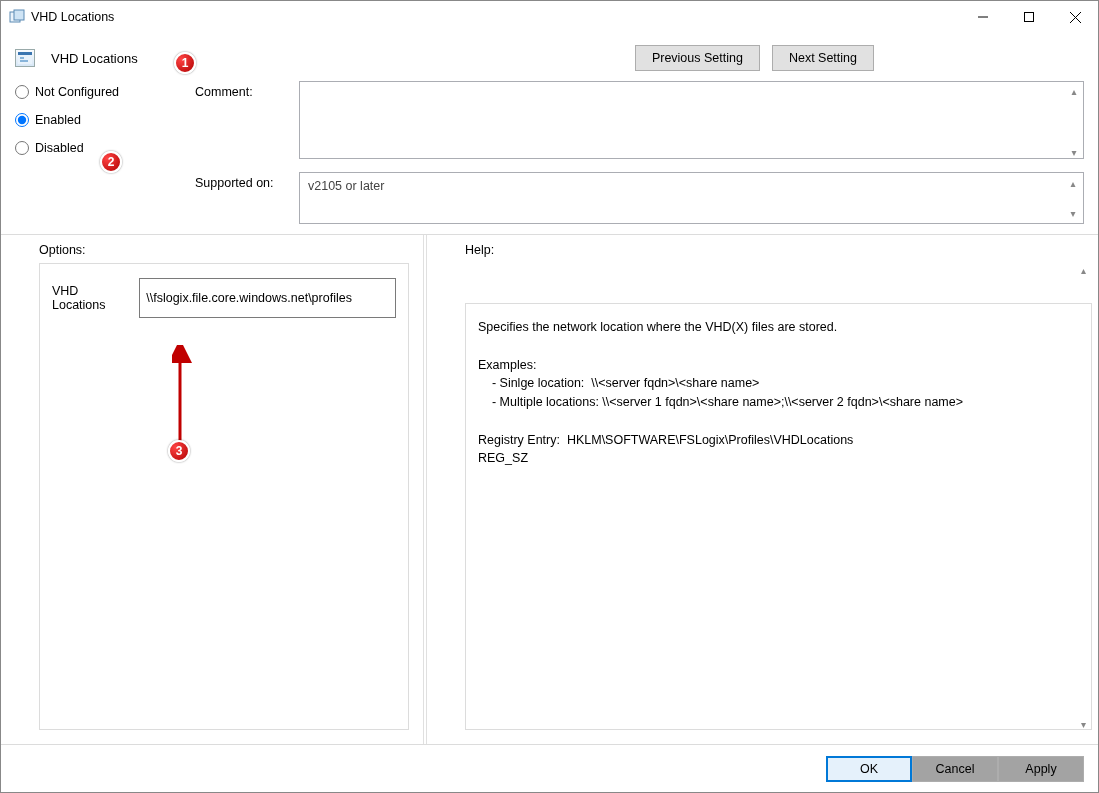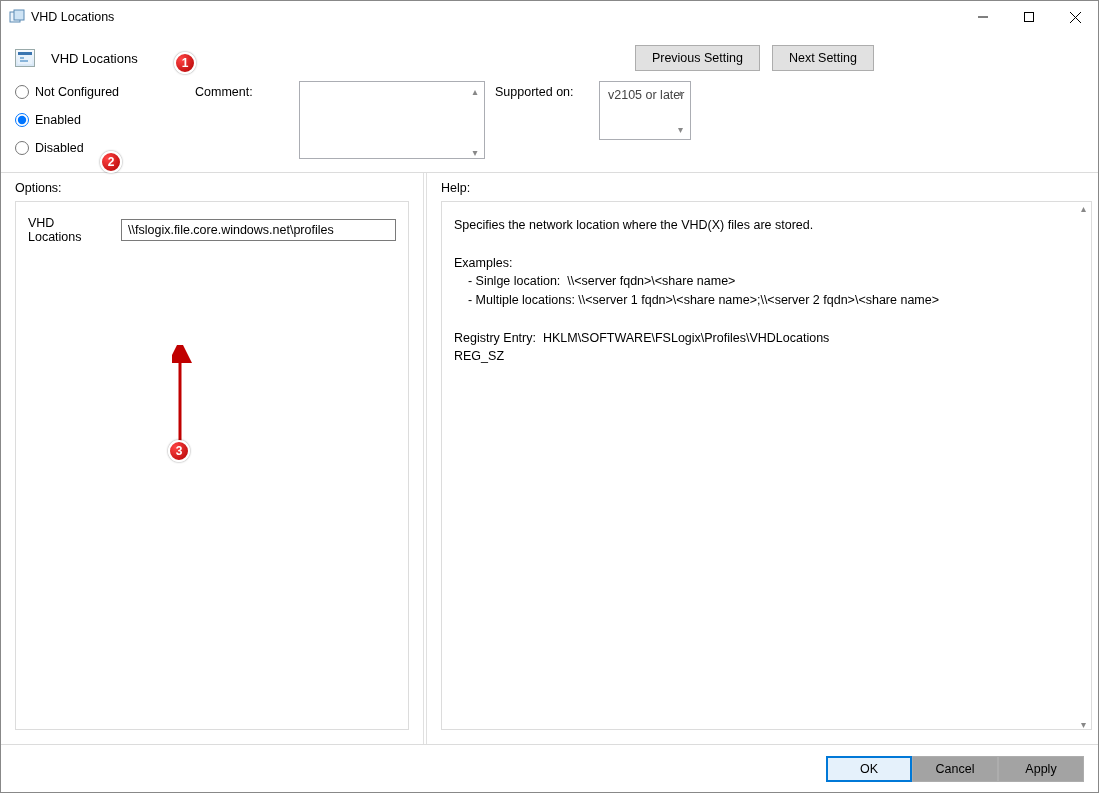--- a/index.html
+++ b/index.html
@@ -17,39 +17,39 @@
   .top-area { padding:12px 14px 10px 14px; border-bottom:1px solid #dcdcdc; }
   .row-a { display:flex; align-items:center; gap:16px; margin-bottom:10px; }
   .boxed-icon { width:20px; height:18px; border:1px solid #9aa; display:flex; align-items:center; justify-content:center; background:linear-gradient(#f8fbfe,#d7e7f6); }
   .setting-title { font-size:13px; }
   .nav-buttons { margin-left:auto; display:flex; gap:12px; position:relative; left:-210px; }
   .win-button { height:26px; padding:0 16px; background:#e1e1e1; border:1px solid #adadad; font-family:inherit; font-size:12.5px; }
   .row-content { display:flex; gap:20px; }
   .radio-col { display:flex; flex-direction:column; gap:14px; width:160px; padding-top:4px; }
   .radio-item { display:flex; align-items:center; gap:6px; }
   .radio-item input { margin:0; width:14px; height:14px; }
-  .fields-col { flex:1; display:flex; flex-direction:row; gap:10px; }
+  .fields-col { flex:1; display:flex; flex-direction:column; gap:10px; }
   .field-line { display:flex; align-items:flex-start; gap:12px; }
   .field-label { width:92px; padding-top:4px; }
   .textarea-wrap { flex:1; position:relative; }
   textarea { width:100%; border:1px solid #abadb3; font-family:inherit; font-size:12.5px; padding:4px 18px 4px 6px; resize:none; background:#fff; }
   .scroll-arrow { position:absolute; right:2px; width:16px; height:16px; display:flex; align-items:center; justify-content:center; color:#888; font-size:10px; pointer-events:none; }
   .scroll-arrow.up { top:2px; }
   .scroll-arrow.down { bottom:2px; }
-  .supported-box { flex:1; border:1px solid #abadb3; padding:6px 6px 6px 8px; height:59px; display:flex; align-items:flex-start; color:#444; position:relative; }
+  .supported-box { flex:1; border:1px solid #abadb3; padding:6px 6px 6px 8px; height:52px; display:flex; align-items:flex-start; color:#444; position:relative; }
   
   .panels-row { flex:1; display:flex; min-height:0; }
-  .panel { display:flex; flex-direction:column; min-height:0; }
+  .panel { display:flex; flex-direction:column; min-height:0;padding-left:24px; }
   .panel.left { width:426px; border-right:4px double #e0e0e0; }
-  .panel.right { flex:1; position:relative; }
+  .panel.right { flex:1; position:relative;gap:40px; }
   .panel-header { padding:8px 14px 6px 14px; font-size:12.5px; }
   .panel-body { flex:1; margin:0 14px 14px 14px; border:1px solid #dcdcdc; background:#fff; padding:14px 12px; position:relative; overflow:hidden; }
   .panel.right .panel-body { margin-right:6px; padding-right:26px; }
   .opt-row { display:flex; align-items:center; gap:10px; }
-  .opt-input { height:22px; border:1px solid #7a7a7a; padding:0 6px; font-family:inherit; font-size:12.5px; width:276px; }
+  .opt-input { height:40px; border:1px solid #7a7a7a; padding:0 6px; font-family:inherit; font-size:12.5px; width:276px; }
   .help-text { white-space:pre-wrap; line-height:1.5; }
   .right-scroll { position:absolute; right:6px; top:30px; bottom:14px; width:17px; display:flex; flex-direction:column; align-items:center; justify-content:space-between; color:#888; font-size:10px; }
   
   .bottom-bar { height:48px; border-top:1px solid #dcdcdc; display:flex; align-items:center; justify-content:flex-end; gap:0; padding:0 14px; }
   .btn { height:26px; width:86px; background:#a3a3a3; border:1px solid #adadad; font-family:inherit; font-size:12.5px; }
   .btn.default { border:2px solid #0078d7; background:#e5f1fb; }
   
   .marker { position:absolute; width:22px; height:22px; border:2px solid #fff; border-radius:50%; background:radial-gradient(circle at 30% 30%, #f44, #b00000); color:#fff; font-weight:bold; font-size:12px; display:flex; align-items:center; justify-content:center; box-shadow:0 0 2px rgba(0,0,0,.5); z-index:20; }
   .arrow-svg { position:absolute; z-index:19; pointer-events:none; }
   .outer { position:relative; width:1099px; height:793px; }

